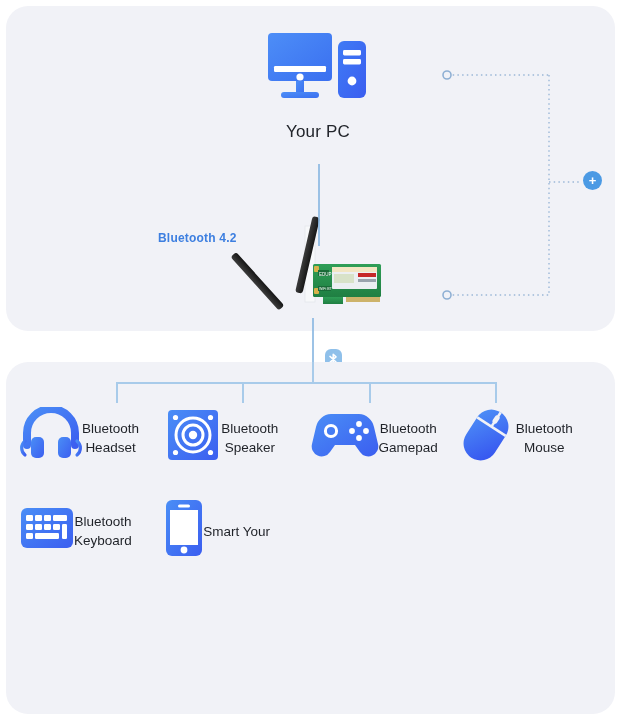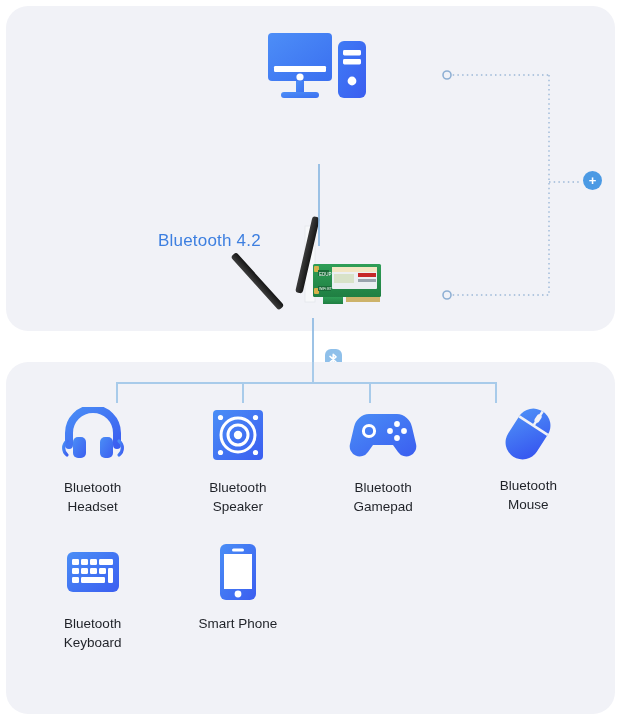--- a/index.html
+++ b/index.html
@@ -63,22 +63,22 @@
     width: 2px;
     height: 46px;
     background: #8cb8e2;
     opacity: .85;
   }
 
   .bt-version {
     position: absolute;
     left: 152px;
     top: 225px;
-    font-size: 17px;
-    font-weight: normal;
+    font-size: 12px;
+    font-weight: bold;
     color: #3d7fe0;
     letter-spacing: .2px;
   }
 
   .card-wrap {
     position: absolute;
     left: 222px;
     top: 198px;
     width: 160px;
     height: 125px;
@@ -137,21 +137,20 @@
     top: 398px;
     width: 609px;
     display: grid;
     grid-template-columns: repeat(4, 1fr);
     row-gap: 20px;
     padding: 0 14px;
     box-sizing: border-box;
   }
   .cell {
     display: flex;
-    flex-direction: column;
     align-items: center;
   }
   .cell-icon {
     height: 74px;
     display: flex;
     align-items: center;
     justify-content: center;
   }
   .cell-label {
     margin-top: 6px;
@@ -183,20 +182,21 @@
       <rect x="2" y="3" width="64" height="48" rx="4" fill="url(#gMon)"></rect>
       <rect x="8" y="36" width="52" height="6" rx="1.2" fill="#ffffff"></rect>
       <circle cx="34" cy="47" r="3.6" fill="#ffffff"></circle>
       <rect x="30" y="51" width="8" height="12" fill="url(#gMon)"></rect>
       <rect x="15" y="62" width="38" height="6" rx="3" fill="url(#gMon)"></rect>
       <rect x="72" y="11" width="28" height="57" rx="6" fill="url(#gTow)"></rect>
       <rect x="77" y="20" width="18" height="5.4" rx="1.4" fill="#ffffff"></rect>
       <rect x="77" y="29" width="18" height="5.4" rx="1.4" fill="#ffffff"></rect>
       <circle cx="86" cy="51" r="4.4" fill="#ffffff"></circle>
     </svg>
+    <div class="pc-label">Your PC</div>
   </div>
 
   <div class="bt-version">Bluetooth 4.2</div>
 
   <div class="card-wrap">
     <svg width="160" height="125" viewBox="0 0 160 125">
       <defs>
         <linearGradient id="gPcb" x1="0" y1="0" x2="0" y2="1">
           <stop offset="0%" stop-color="#2f9e57"></stop>
           <stop offset="100%" stop-color="#1f7f42"></stop>
@@ -398,17 +398,17 @@
           <stop offset="0%" stop-color="#4a8ef6"></stop>
               <stop offset="100%" stop-color="#3b5ef0"></stop>
         </linearGradient>
           </defs>
         <rect x="1" y="1" width="36" height="56" rx="6" fill="url(#gPh)"></rect>
         <rect x="5" y="11" width="28" height="35" fill="#ffffff"></rect>
         <rect x="13" y="5.5" width="12" height="3" rx="1.5" fill="#ffffff"></rect>
         <circle cx="19" cy="51" r="3.4" fill="#ffffff"></circle>
       </svg>
     </div>
-    <div class="cell-label">Smart Phone</div>
+    <div class="cell-label">Smart Your</div>
   </div>
 
 
 </div>
 
 </body></html>

